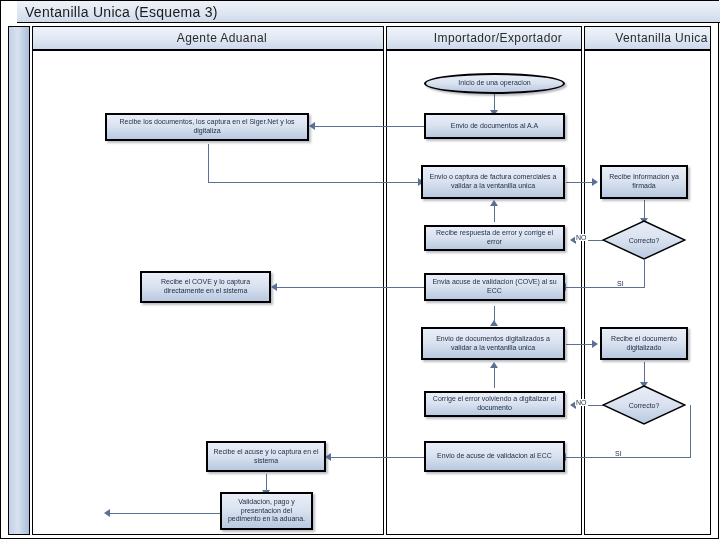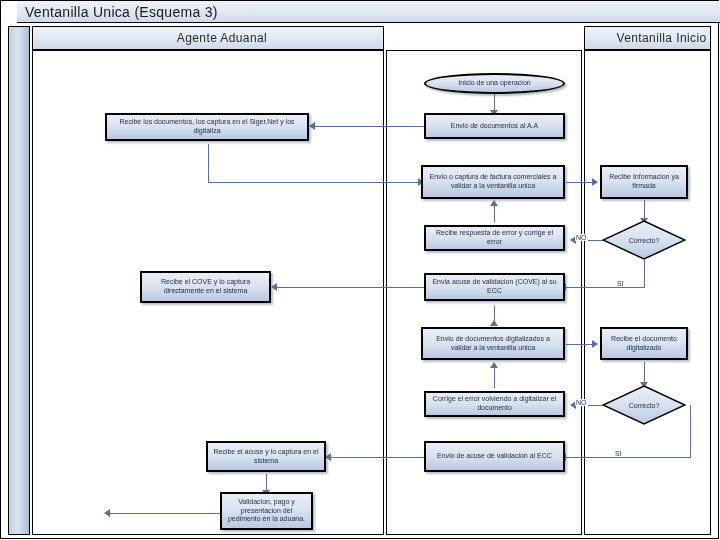--- a/index.html
+++ b/index.html
@@ -75,21 +75,22 @@
 
   <div class="doc-frame"></div>
 
   <div class="title-bar">
     <div class="title-text">Ventanilla Unica (Esquema 3)</div>
   </div>
 
   <div class="spine"></div>
 
   <div class="lane-head" style="left:32px;width:352px;">Agente Aduanal</div>
-  <div class="lane-head" style="left:584px;width:127px;">Ventanilla Inicio</div>
+  <div class="lane-head" style="left:386px;width:196px;">Importador/Exportador</div>
+  <div class="lane-head" style="left:584px;width:127px;">Ventanilla Unica</div>
 
   <div class="lane-body" style="left:32px;width:352px;"></div>
   <div class="lane-body" style="left:386px;width:196px;"></div>
   <div class="lane-body" style="left:584px;width:127px;"></div>
 
   <div class="ln v" style="left:494px;top:94px;height:18px;"></div>
   <div class="arw down" style="left:490px;top:110px;"></div>
 
   <div class="ln h" style="left:315px;top:126px;width:109px;"></div>
   <div class="arw left" style="left:309px;top:122px;"></div>

